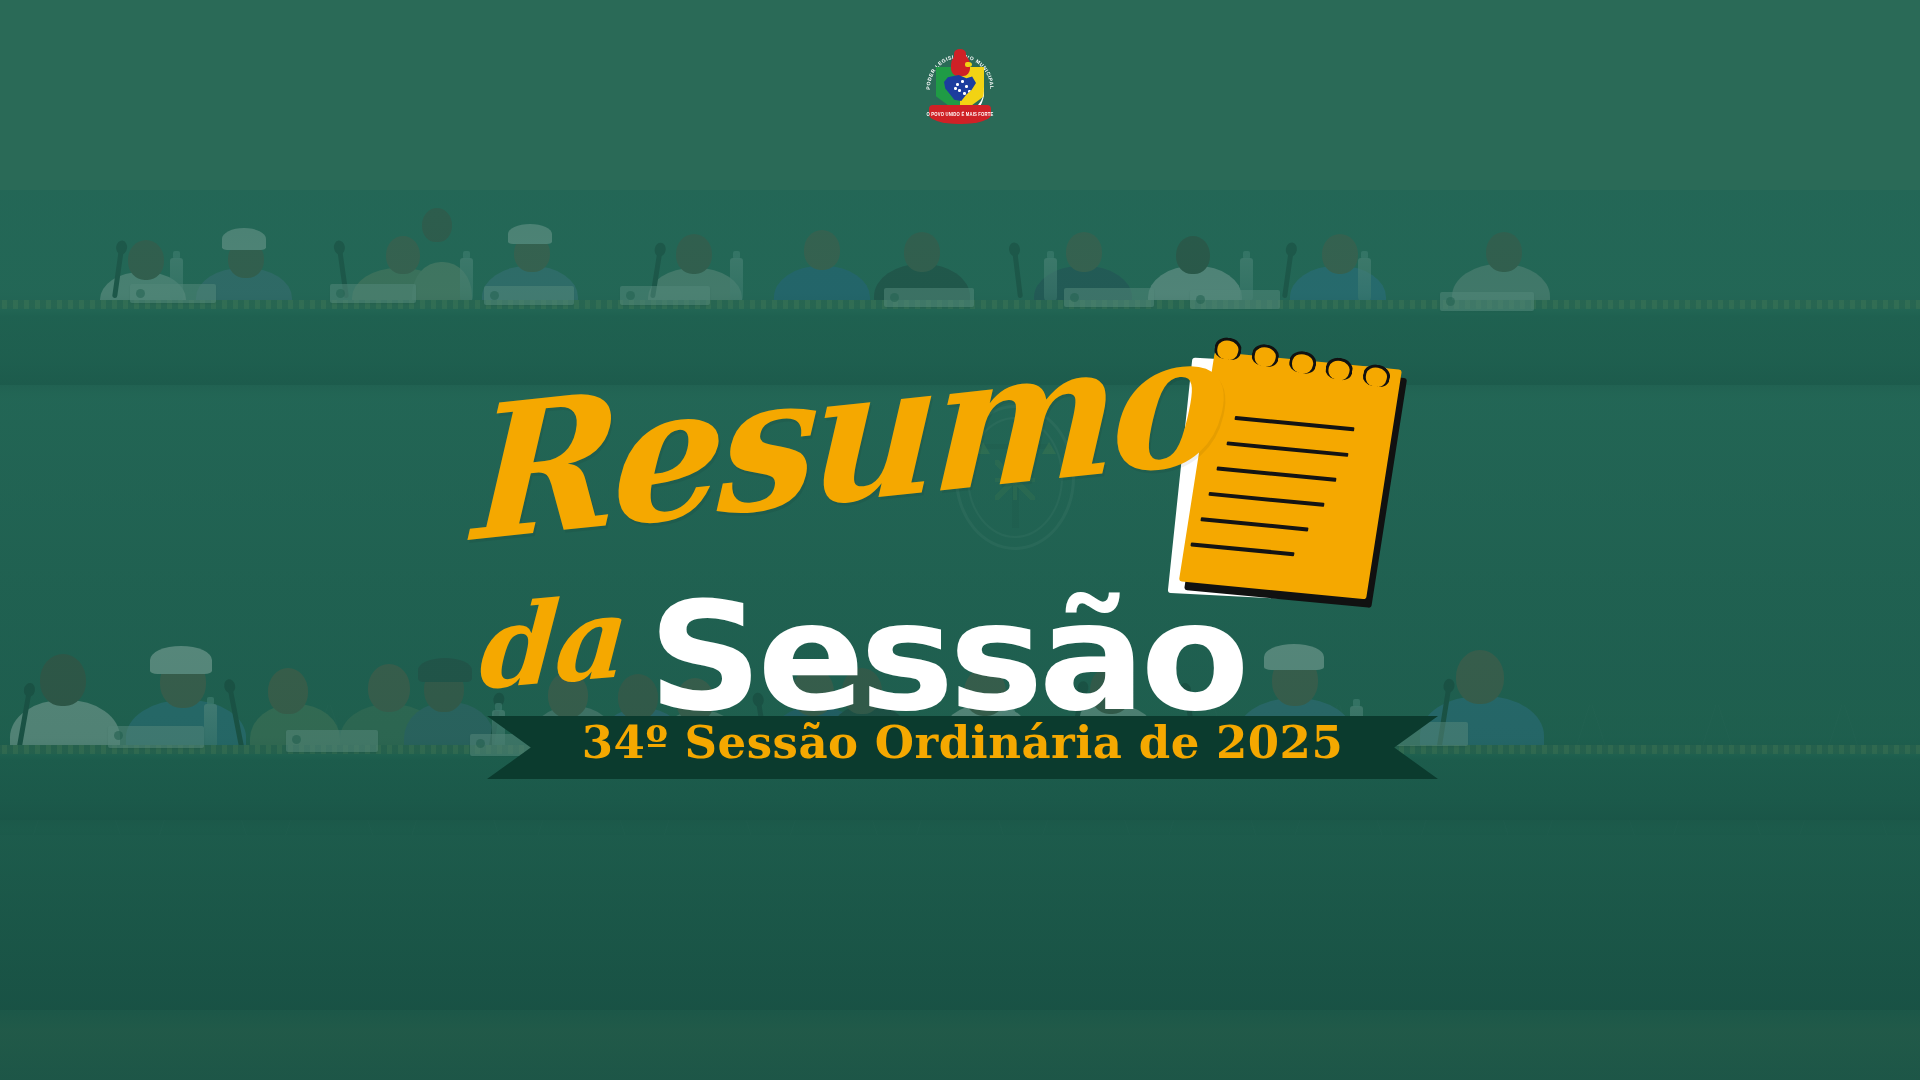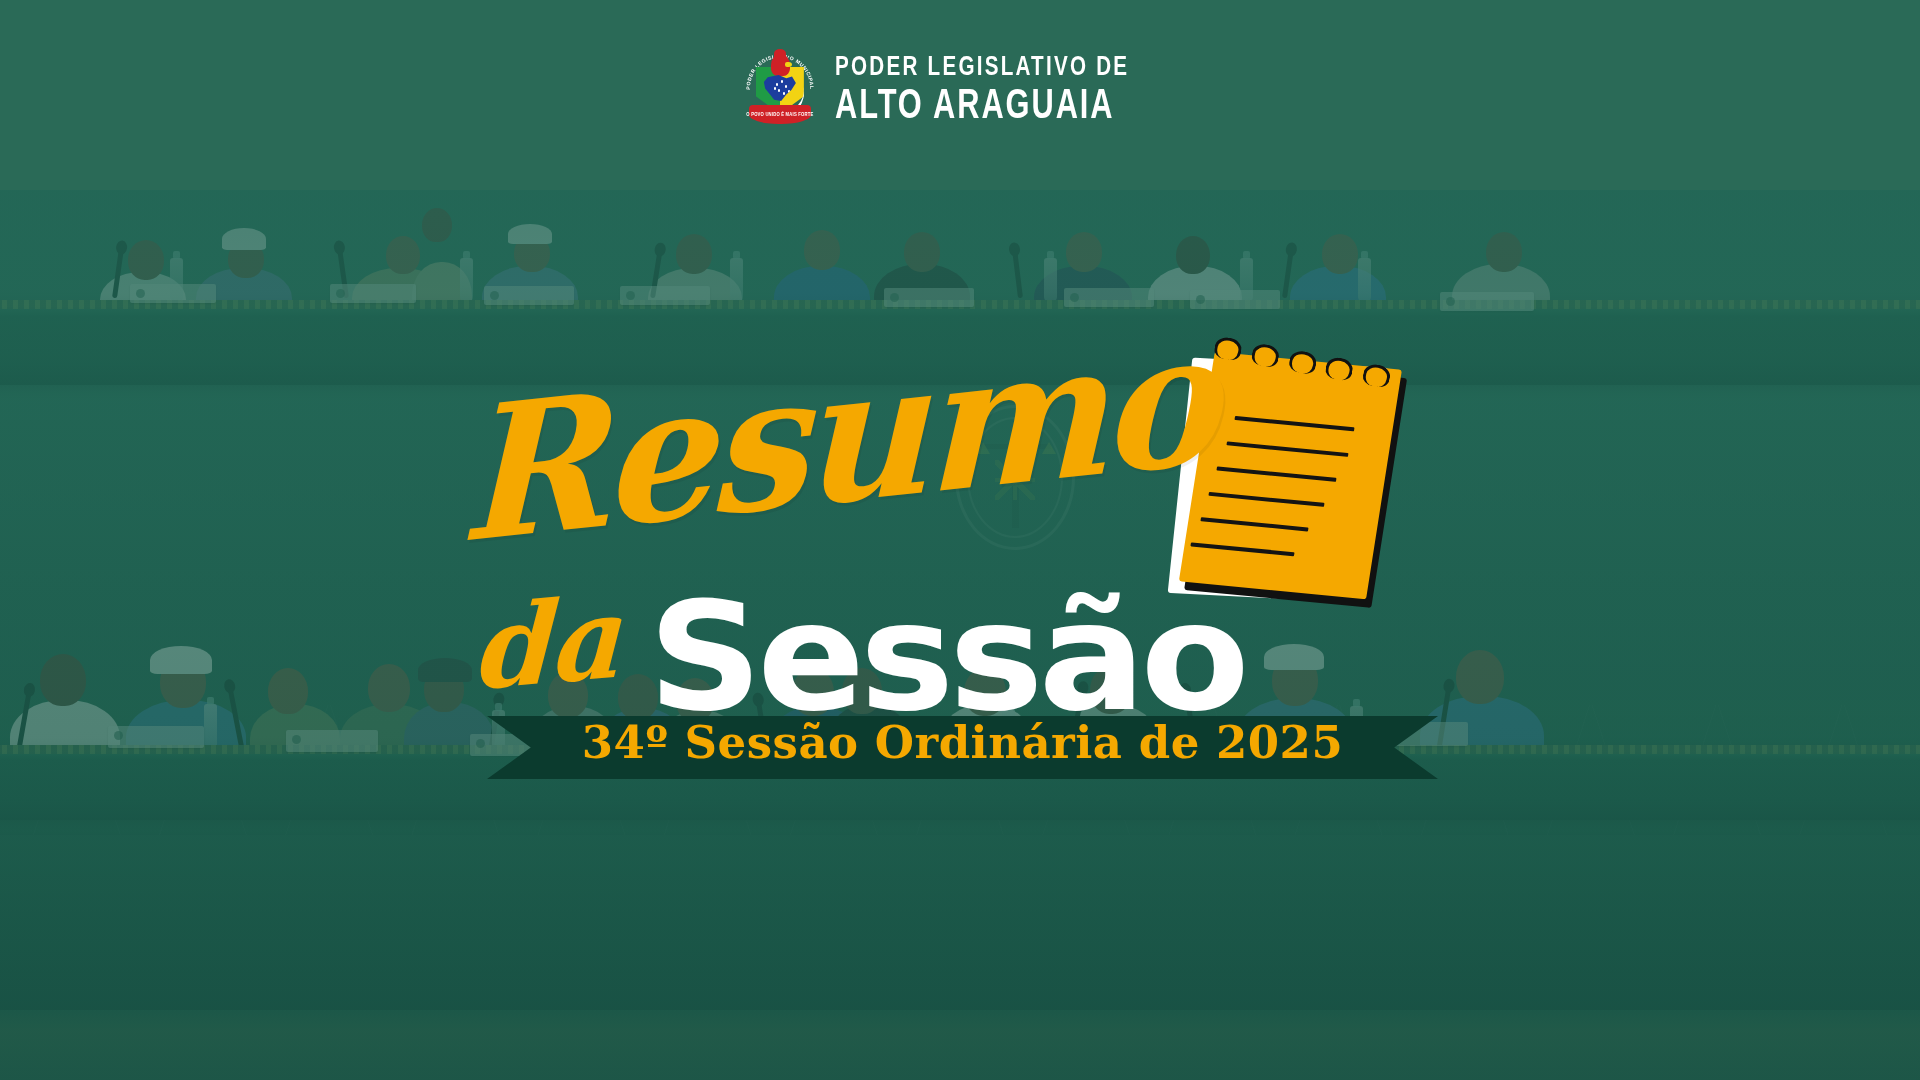--- a/index.html
+++ b/index.html
@@ -512,24 +512,20 @@
         <i style="left:19px;top:17px;"></i>
           <i style="left:24px;top:15px;"></i>
         <i style="left:10px;top:12px;"></i>
       </div>
       <div class="swoosh"></div>
       <div class="ribbon">
         <span>O POVO UNIDO É MAIS FORTE</span>
       </div>
     </div>
 
-    <div class="brandtext">
-      <div class="brand1">PODER LEGISLATIVO DE</div>
-      <div class="brand2">ALTO ARAGUAIA</div>
-    </div>
   </div>
 
   <div class="notepad">
     <div class="pad-white"></div>
     <div class="pad-shadow"></div>
     <div class="pad-body">
       <div class="pad-line" style="left:30px;top:62px;width:120px;"></div>
       <div class="pad-line" style="left:26px;top:88px;width:122px;"></div>
       <div class="pad-line" style="left:20px;top:114px;width:120px;"></div>
       <div class="pad-line" style="left:16px;top:140px;width:116px;"></div>

